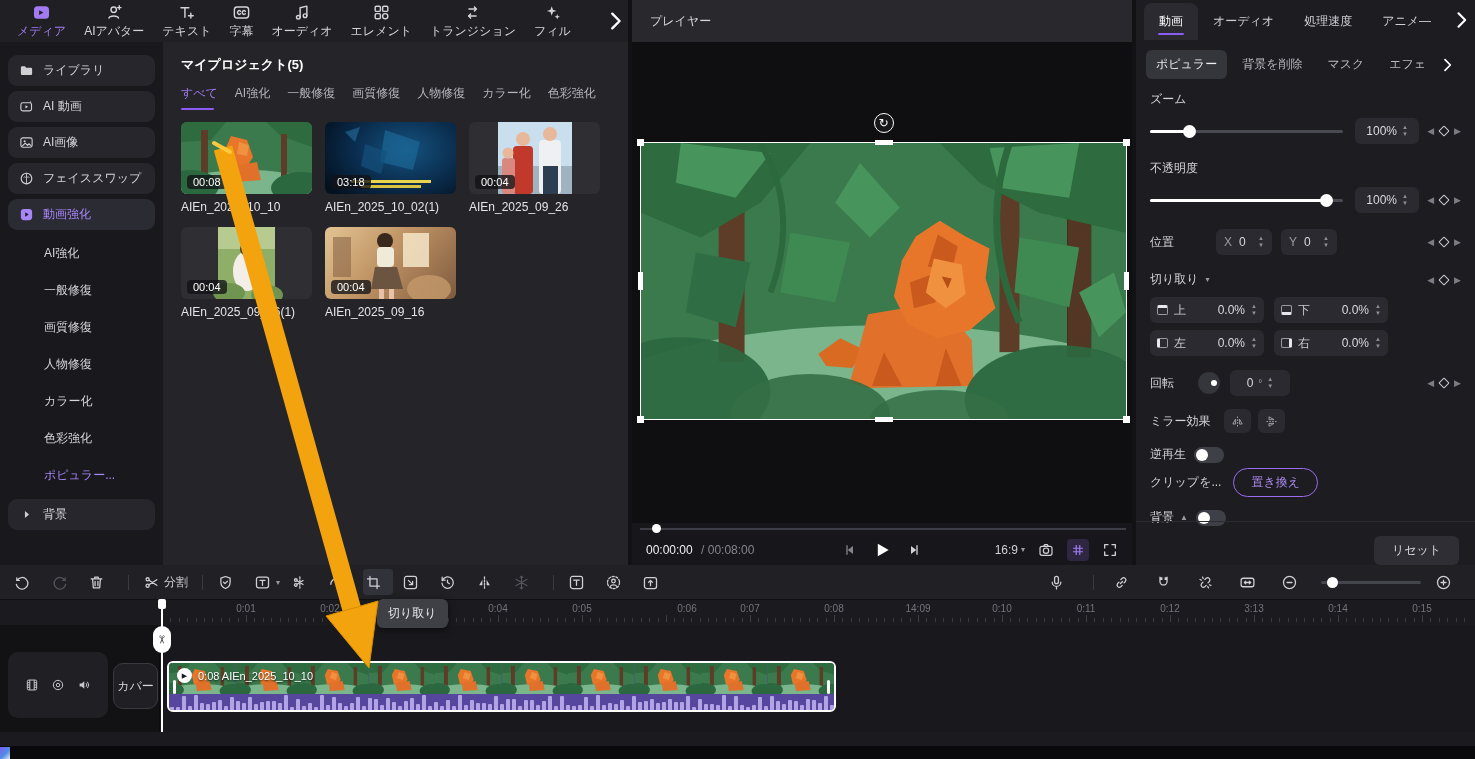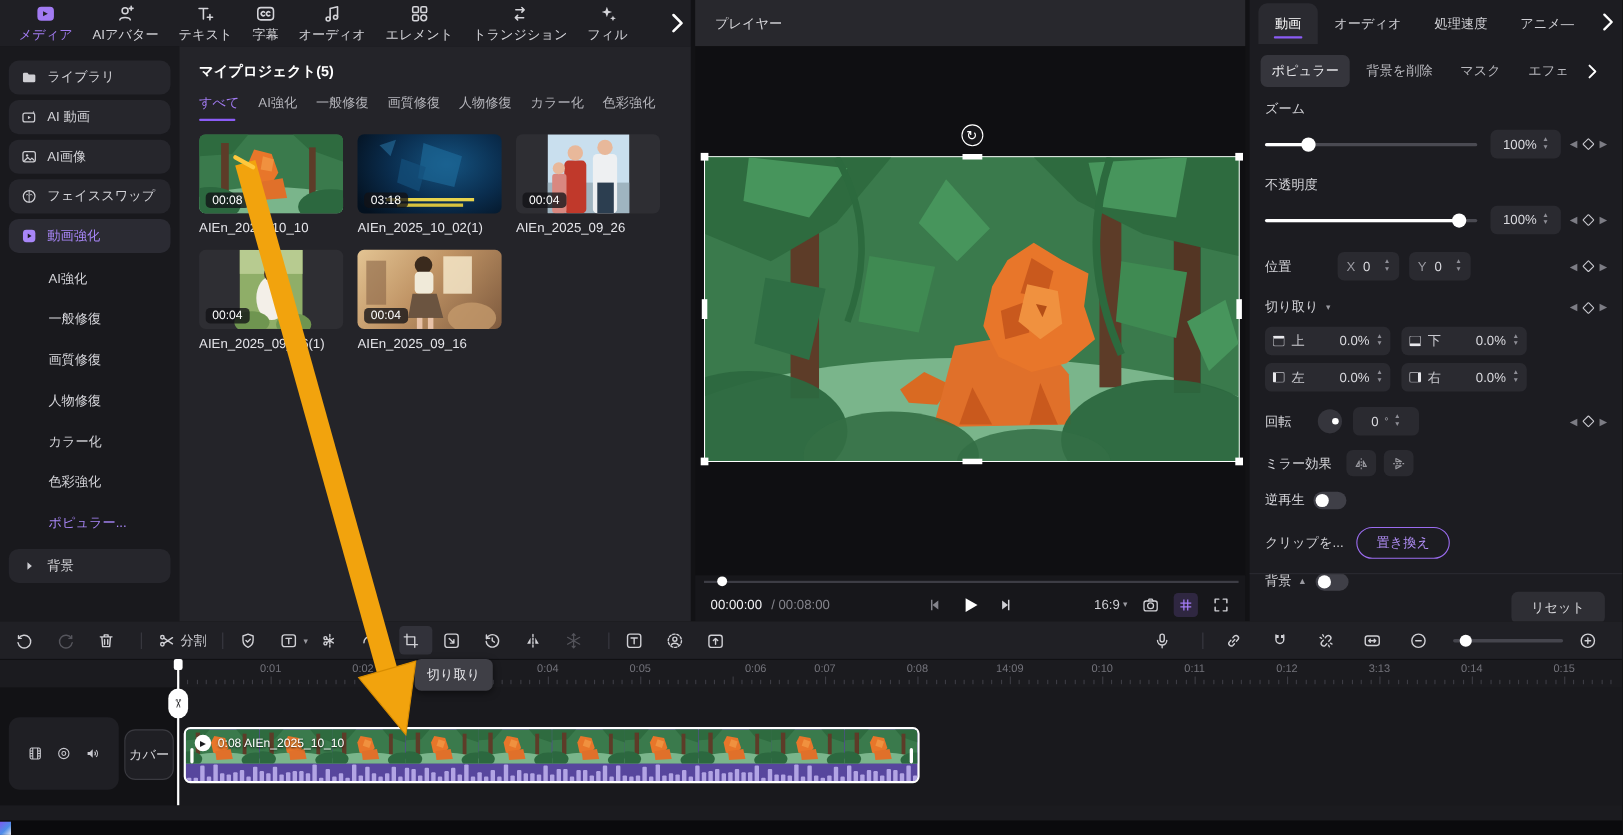--- a/index.html
+++ b/index.html
@@ -117,21 +117,21 @@
   .dial::after{content:"";position:absolute;left:13px;top:8px;width:6px;height:6px;border-radius:50%;background:#fff}
   .mirror-btn{width:27px;height:24px;background:#2a2a30;border-radius:6px;color:#9a9aa0;
               display:flex;align-items:center;justify-content:center;margin-right:7px}
   .mirror-btn .ic{width:15px;height:15px}
   .toggle{width:30px;height:16px;border-radius:9px;background:#3f3f47;position:relative}
   .toggle::after{content:"";position:absolute;left:2px;top:2px;width:12px;height:12px;border-radius:50%;background:#fff}
   #replace-btn{border:1px solid #9b6cf0;color:#b08df5;border-radius:15px;padding:5px 17px;
                font-size:12px;margin-left:12px;background:transparent}
   .caret{font-size:8px;color:#9a9aa1}
   #rfooter{position:absolute;left:0;right:0;bottom:0;height:44px;border-top:1px solid #2b2b31;
-           display:flex;align-items:flex-start;justify-content:flex-end;padding:16px 16px}
+           display:flex;align-items:flex-end;justify-content:flex-end;padding:0 16px}
   #reset-btn{background:#2e2e34;border-radius:6px;padding:6px 18px;font-size:12px;color:#d8d8dc}
 
   
   #timeline{position:absolute;left:0;top:565px;width:1475px;height:181px;background:#1b1b1f}
   #tl-toolbar{height:35px;background:#202025;display:flex;align-items:center;padding:0 12px;
               border-bottom:1px solid #101013}
   .tgroup{display:flex;align-items:center;gap:7px}
   .tbtn{min-width:30px;height:26px;display:flex;align-items:center;justify-content:space-between;
         gap:4px;border-radius:4px;color:#d0d0d5;padding:0 2px}
   .tbtn .ic{width:17px;height:17px}
@@ -729,21 +729,21 @@
               </svg>
             </span>
           </span>
       </div>
 
       <div class="prow" style="margin-top:13px">
         <span class="plabel">逆再生</span>
         <span class="toggle" style="margin-left:8px"></span>
       </div>
 
-      <div class="prow" style="margin-top:16px">
+      <div class="prow" style="margin-top:5px">
         <span class="plabel">クリップを...</span>
         <span id="replace-btn">置き換え</span>
       </div>
 
       <div class="prow" style="margin-top:12px">
         <span class="plabel">背景</span>
         <span class="caret" style="margin-left:6px">▲</span>
         <span class="toggle" style="margin-left:8px"></span>
       </div>
     </div>

